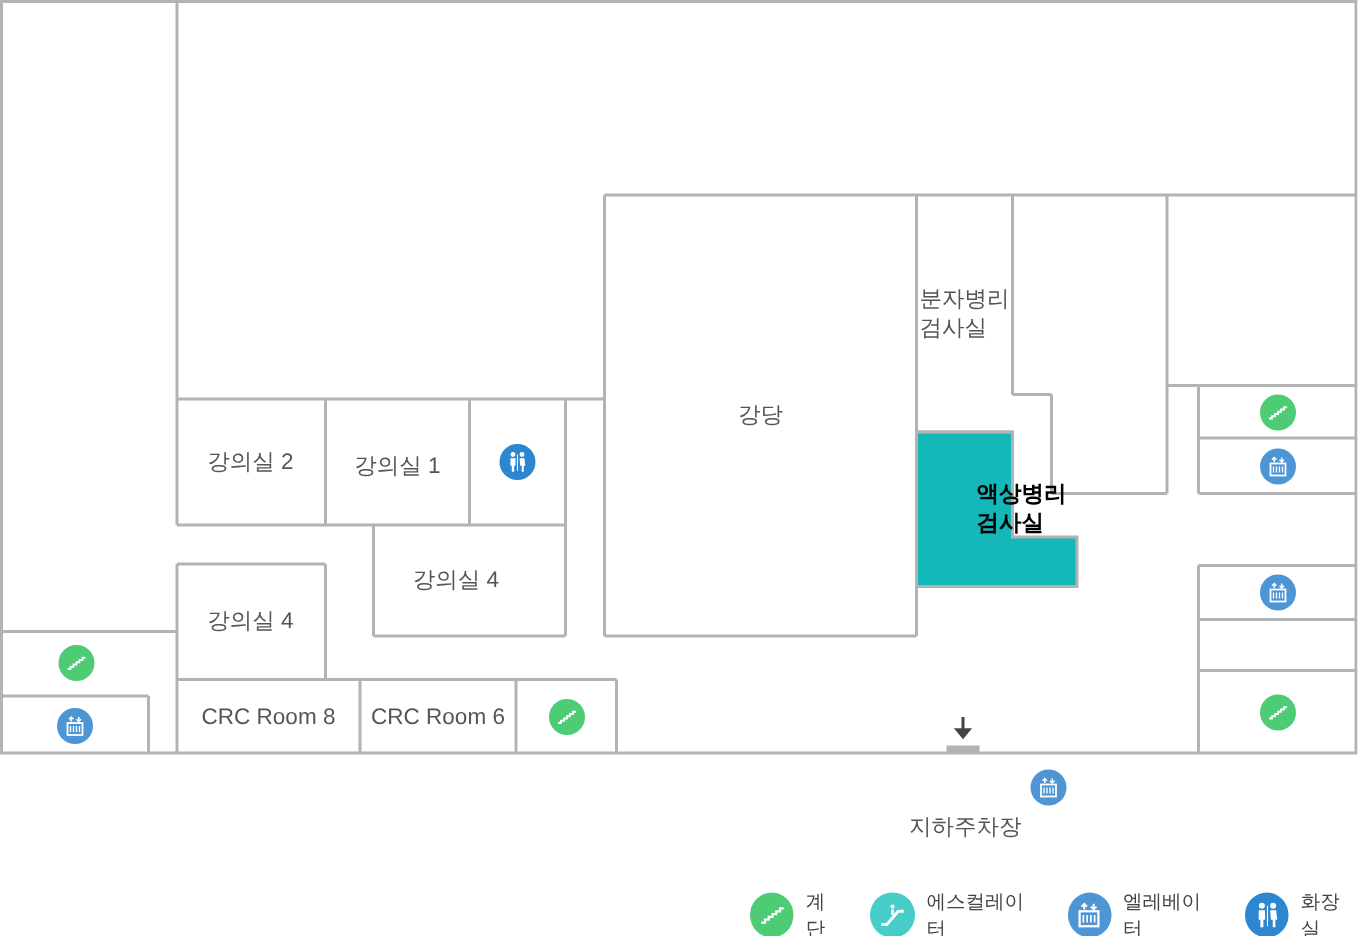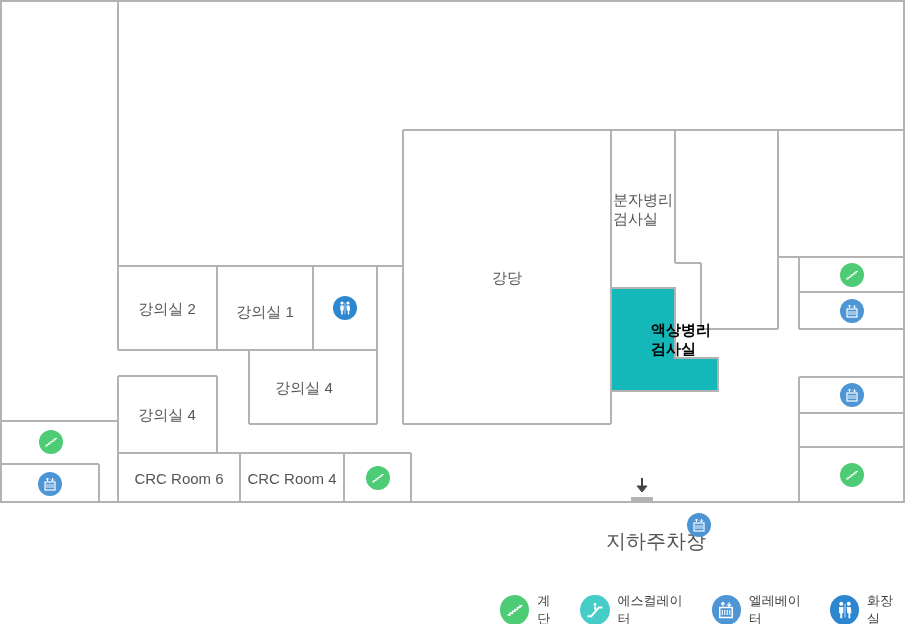--- a/index.html
+++ b/index.html
@@ -12,21 +12,21 @@
   .stairs{background:#4ecb75;}
   .elev{background:#4d95d4;}
   .wc{background:#2d86d0;}
   .esc{background:#46cdc8;}
   .legend{position:absolute;top:595px;left:500px;display:flex;height:30px;}
   .lg-item{display:flex;align-items:center;margin-right:18px;}
   .lg-item:last-child{margin-right:0;}
   .lg-ic{position:relative;width:30px;height:30px;border-radius:50%;display:flex;align-items:center;justify-content:center;margin-right:8px;}
   .lg-ic svg{width:20px;height:20px;}
   .lg-txt{font-size:13px;color:#444;}
-  .parking{position:absolute;left:606px;top:528px;font-size:20px;color:#555;}
+  .parking{position:absolute;left:606px;top:542px;font-size:15px;color:#555;}
 </style>
 </head>
 <body>
 
 <svg id="plan" viewBox="0 0 905 624" xmlns="http://www.w3.org/2000/svg">
 
   <polygon points="611,288 675,288 675,358 718,358 718,391 611,391" fill="#14b8b8" stroke="#b3b3b3" stroke-width="2"></polygon>
   <g stroke="#b3b3b3" stroke-width="2" fill="none">
 
     <line x1="0" y1="1" x2="905" y2="1"></line>
@@ -85,22 +85,22 @@
   <g stroke="#444" stroke-width="2" fill="#444">
     <line x1="642" y1="478" x2="642" y2="489"></line>
     <polygon points="637,486 647,486 642,492" stroke-width="1"></polygon>
   </g>
 </svg>
 
 <div class="lbl" style="left:167px;top:308px"><span>강의실 2</span></div>
 <div class="lbl" style="left:265px;top:311px"><span>강의실 1</span></div>
 <div class="lbl" style="left:304px;top:387px"><span>강의실 4</span></div>
 <div class="lbl" style="left:167px;top:414px"><span>강의실 4</span></div>
-<div class="lbl" style="left:179px;top:478px"><span>CRC Room 6</span></div>
-<div class="lbl" style="left:292px;top:478px"><span>CRC Room 4</span></div>
+<div class="lbl" style="left:179px;top:478px"><span>CRC Room 8</span></div>
+<div class="lbl" style="left:292px;top:478px"><span>CRC Room 6</span></div>
 <div class="lbl" style="left:507px;top:277px"><span>강당</span></div>
 <div class="lbl" style="left:643px;top:209px">
   <div>분자병리</div>
   <div>검사실</div>
 </div>
 <div class="lbl white" style="left:643px;top:339px;font-weight:bold">
   <div>액상병리</div>
   <div>검사실</div>
 </div>
 

